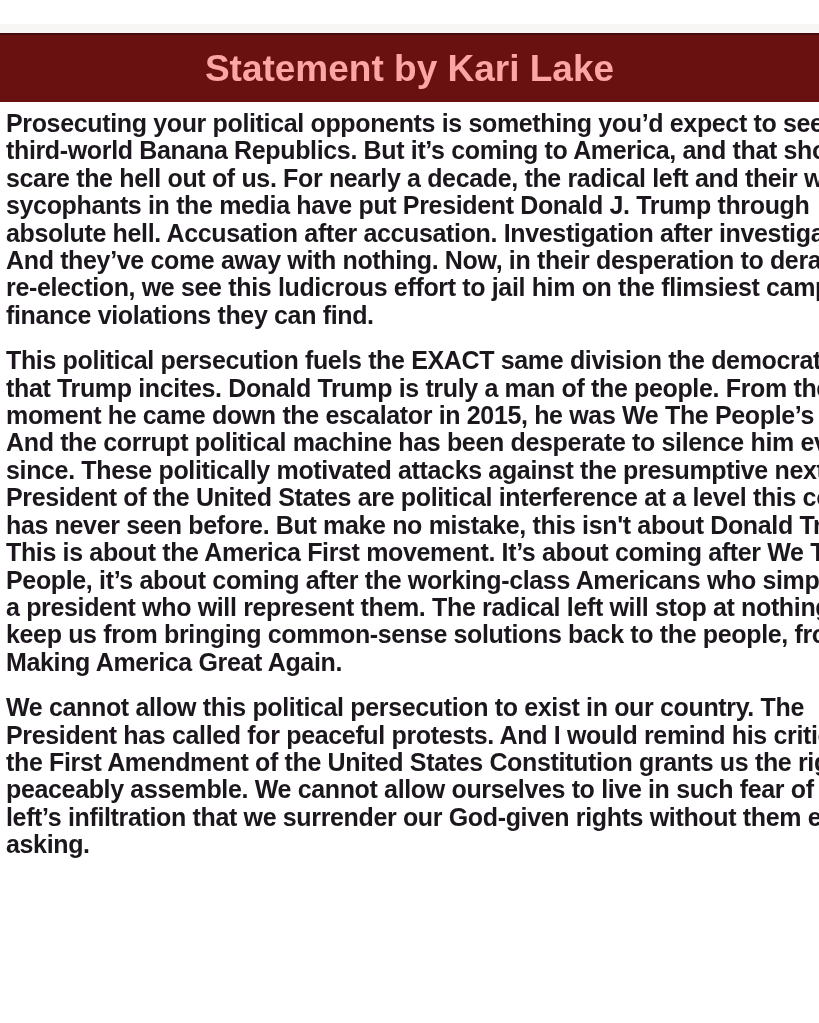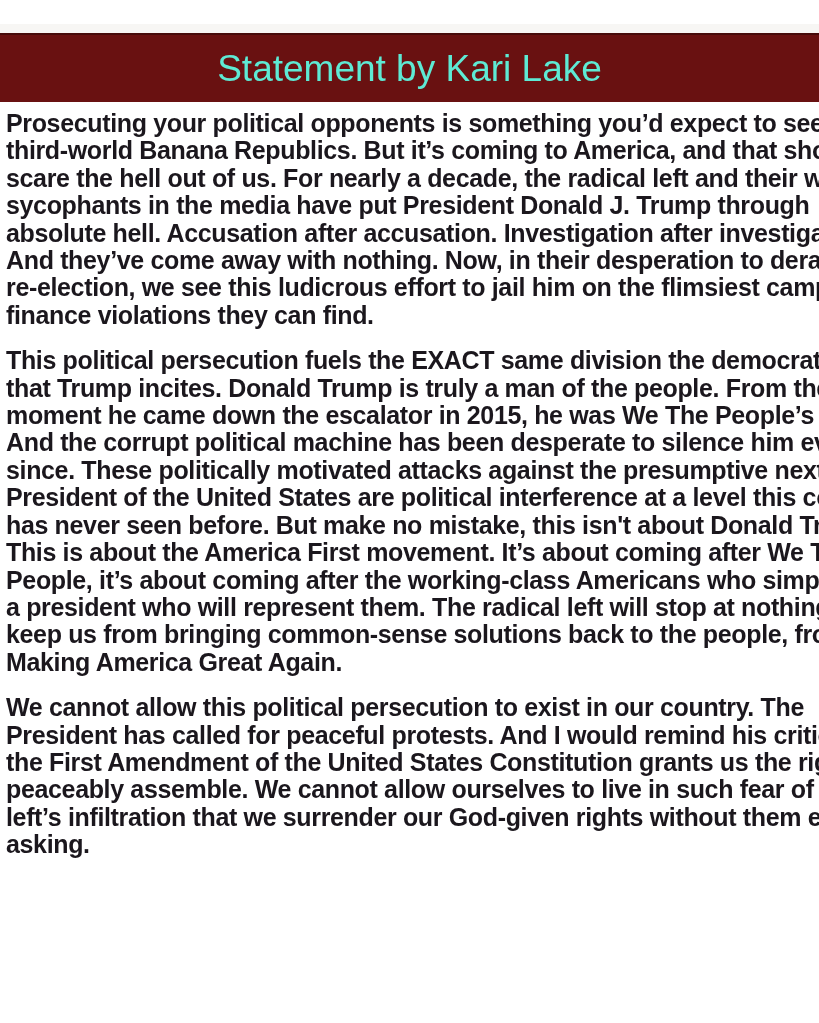--- a/index.html
+++ b/index.html
@@ -30,23 +30,23 @@
     width: 100%;
     height: 69px;
     background: #691111;
     border-top: 2px solid #470b0b;
     box-sizing: border-box;
     display: flex;
     align-items: center;
     justify-content: center;
   }
   .header-title {
-    color: #5eead4;
+    color: #fca5a5;
     font-size: 37px;
-    font-weight: normal;
+    font-weight: bold;
     letter-spacing: 0px;
     white-space: nowrap;
   }
   .content {
     position: absolute;
     top: 110px;
     left: 0;
     width: 100%;
     padding: 0 6px;
     box-sizing: border-box;

